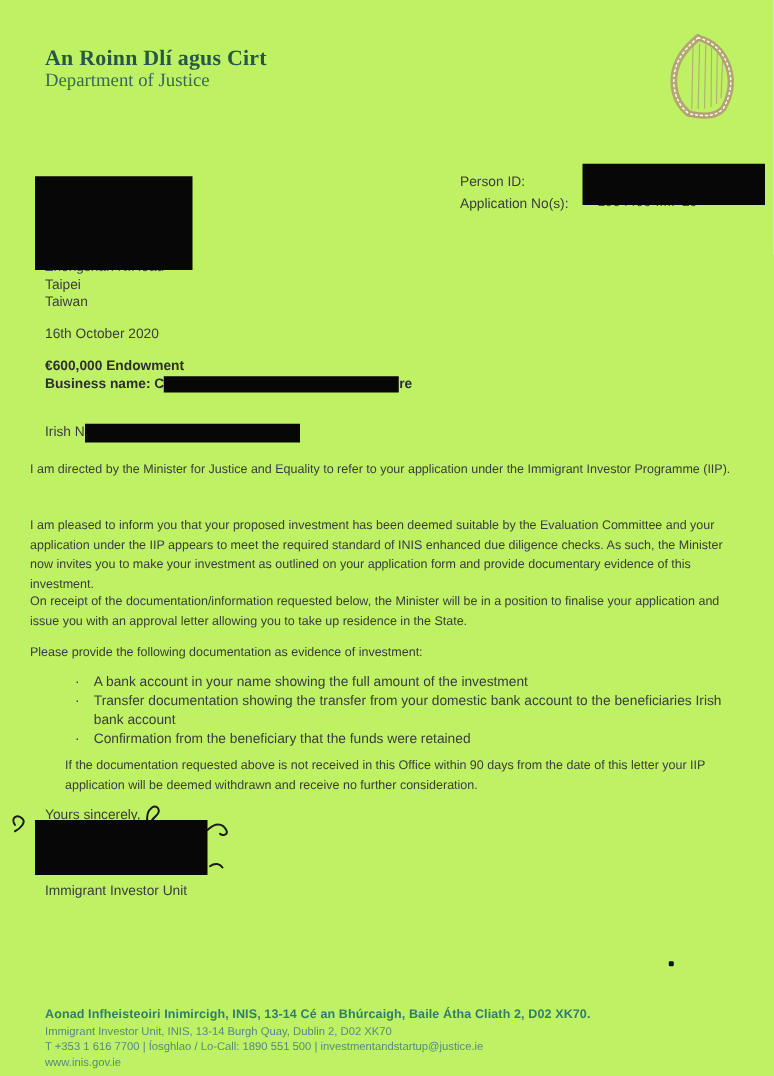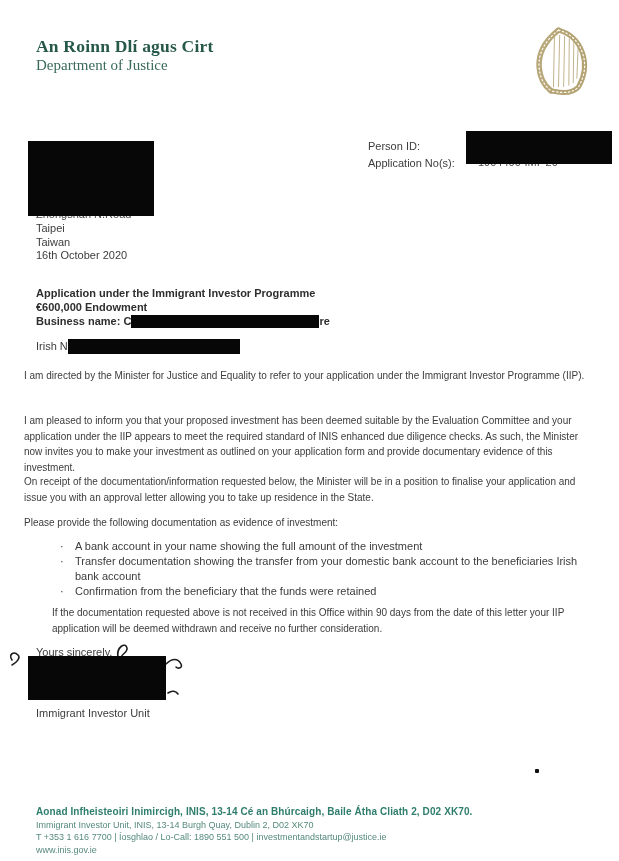--- a/index.html
+++ b/index.html
@@ -1,21 +1,21 @@
 <!DOCTYPE html>
 <html><head>
 <meta charset="utf-8">
 <style>
   * { margin: 0; padding: 0; box-sizing: border-box; }
   html, body { background: #e8e8e8; }
   .page {
     position: relative;
     width: 619px;
     height: 861px;
-    background: #ffffff;
+    background: #bef264;
     font-family: "Liberation Sans", sans-serif;
     color: #3a3a3a;
     overflow: hidden;
     margin: 0 auto;
   }
   .abs { position: absolute; }
 
   
   .lh-title {
     font-family: "Liberation Serif", "DejaVu Serif", serif;
@@ -86,24 +86,23 @@
     <div style="line-height:17px;">Application No(s):</div>
   </div>
   <div class="abs peek" style="left:478px; top:156px; z-index:1;">1904400-IMI-'20</div>
   <div class="redact" style="left:466px; top:131px; width:146px; height:33px;"></div>
 
   <div class="abs peek" style="left:36px; top:208px; z-index:1;">Zhongshan N.Road</div>
   <div class="redact" style="left:28px; top:141px; width:126px; height:75px;"></div>
   <div class="abs body-text" style="left:36px; top:221px;">Taipei</div>
   <div class="abs body-text" style="left:36px; top:235px;">Taiwan</div>
 
-  <div class="abs body-text" style="left:36px; top:248px;">16th October 2020</div>
+  <div class="abs body-text" style="left:36px; top:260px;">16th October 2020</div>
 
   <div class="abs" style="left:36px; top:286px; width:562px;">
-    <div class="body-text bold" style="line-height:14px;">Application under the Immigrant Investor Programme</div>
     <div class="body-text bold" style="line-height:14px;">€600,000 Endowment</div>
     <div class="body-text bold" style="line-height:14px; display:flex; align-items:center;">
       <span>Business name: C</span>
         <span class="redact" style="position:relative; display:inline-block; width:188px; height:13px; top:0;"></span>
         <span>re</span>
     </div>
   </div>
 
   <div class="abs body-text" style="left:36px; top:339px; display:flex; align-items:center;">
     <span>Irish N</span>

